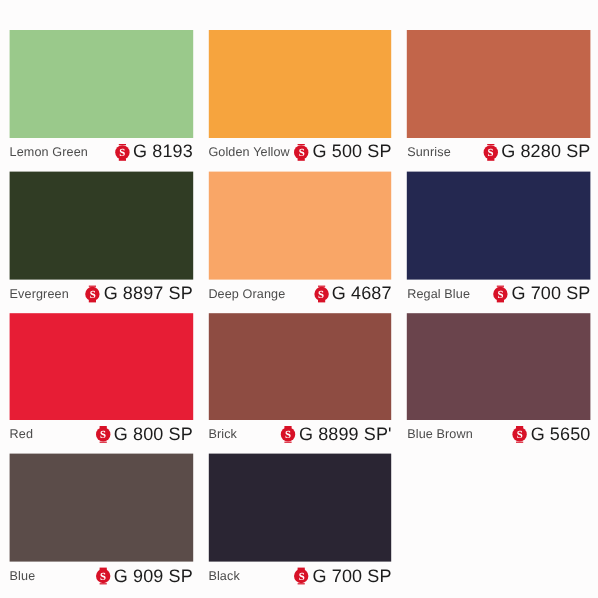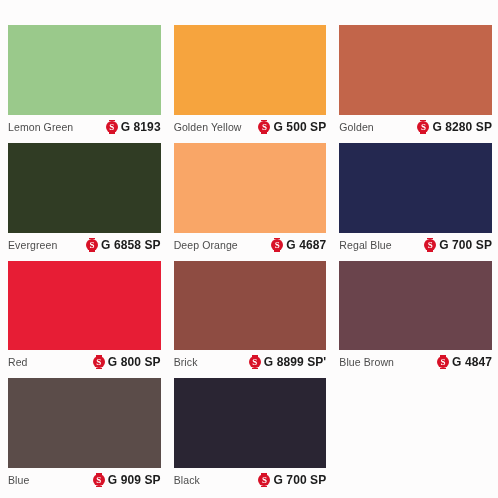--- a/index.html
+++ b/index.html
@@ -81,22 +81,22 @@
     content: "";
     position: absolute;
     left: 3px;
     width: 6px;
     height: 1.5px;
     background: #d81127;
   }
   .s-badge::before { top: -1px; }
   .s-badge::after { bottom: -1px; }
   .ccode {
-    font-size: 12px;
-    font-weight: bold;
+    font-size: 15px;
+    font-weight: normal;
     color: #1c1c1c;
     white-space: nowrap;
     letter-spacing: 0.1px;
   }
 </style>
 </head>
 <body>
 
 <div class="sheet">
   <div class="grid">
@@ -119,35 +119,35 @@
         <span class="code-wrap">
           <span class="s-badge">S</span>
           <span class="ccode">G 500 SP</span>
         </span>
       </div>
     </div>
 
     <div class="cell">
       <div class="swatch" style="background:#c2654a"></div>
       <div class="caption">
-        <span class="cname">Golden</span>
+        <span class="cname">Sunrise</span>
         <span class="code-wrap">
           <span class="s-badge">S</span>
           <span class="ccode">G 8280 SP</span>
         </span>
       </div>
     </div>
 
     <div class="cell">
       <div class="swatch" style="background:#303c24"></div>
       <div class="caption">
         <span class="cname">Evergreen</span>
         <span class="code-wrap">
           <span class="s-badge">S</span>
-          <span class="ccode">G 6858 SP</span>
+          <span class="ccode">G 8897 SP</span>
         </span>
       </div>
     </div>
 
     <div class="cell">
       <div class="swatch" style="background:#f9a667"></div>
       <div class="caption">
         <span class="cname">Deep Orange</span>
         <span class="code-wrap">
           <span class="s-badge">S</span>
@@ -188,21 +188,21 @@
         </span>
       </div>
     </div>
 
     <div class="cell">
       <div class="swatch" style="background:#6a444c"></div>
       <div class="caption">
         <span class="cname">Blue Brown</span>
         <span class="code-wrap">
           <span class="s-badge">S</span>
-          <span class="ccode">G 4847</span>
+          <span class="ccode">G 5650</span>
         </span>
       </div>
     </div>
 
     <div class="cell">
       <div class="swatch" style="background:#5b4c49"></div>
       <div class="caption">
         <span class="cname">Blue</span>
         <span class="code-wrap">
           <span class="s-badge">S</span>

